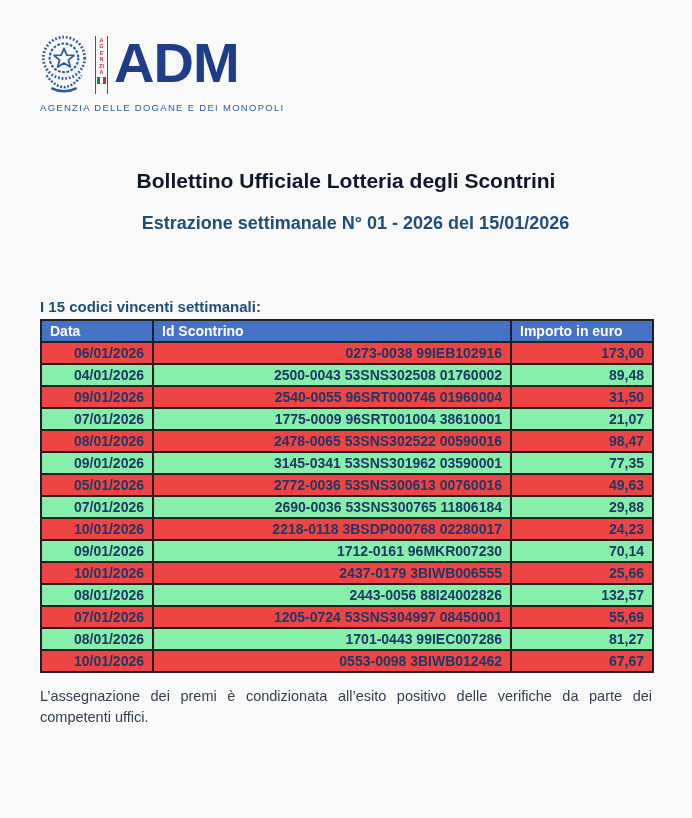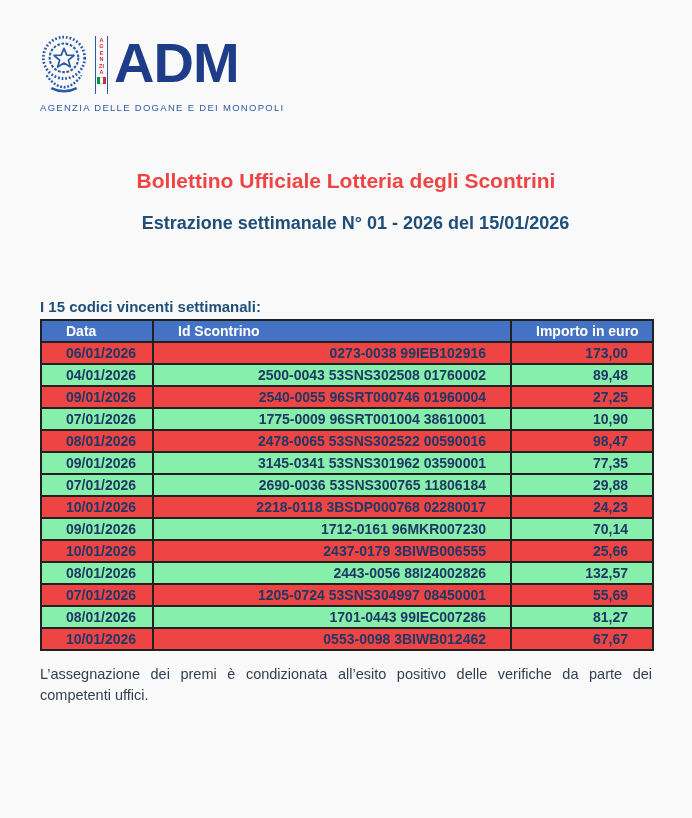--- a/index.html
+++ b/index.html
@@ -36,39 +36,39 @@
     font-size: 56px; line-height: 56px; font-weight: 800;
     color: #1E3C87; letter-spacing: -1px; margin-top: 1px;
   }
   .agency-line {
     margin-top: 6px; font-size: 9.5px; letter-spacing: 1.3px;
     color: #2E5AA5; font-weight: 500;
   }
   
   .page-title {
     margin-top: 56px; text-align: center;
-    font-size: 21px; font-weight: bold; color: #ef4444;
+    font-size: 21px; font-weight: bold; color: #0f172a;
   }
   .page-subtitle {
     margin-top: 20px; text-align: center;
     font-size: 18px; font-weight: bold; color: #1F4E79; padding-left: 19px;
   }
   
   .content { padding: 0 40px; }
   .section-heading {
     margin-top: 64px; font-size: 15px; font-weight: bold; color: #1F4E79;
   }
   table.codes {
     margin-top: 4px; width: 612px; border-collapse: collapse;
     table-layout: fixed;
   }
   table.codes th, table.codes td {
     border: 2px solid #212121; height: 16px;
     font-size: 14px; font-weight: bold; color: #1F3864;
-    padding: 2px 24px; white-space: nowrap; overflow: hidden;
+    padding: 2px 8px; white-space: nowrap; overflow: hidden;
   }
   table.codes th {
     background: #4472C4; color: #ffffff; text-align: left;
   }
   col.c-data { width: 112px; }
   col.c-id { width: 358px; }
   col.c-importo { width: 142px; }
   th.h-importo { text-align: right; }
   td.td-data { text-align: right; padding-right: 10px; }
   td.td-id { text-align: right; }
@@ -135,37 +135,42 @@
             <td class="td-importo">173,00</td>
           </tr>
           <tr class="plain">
             <td class="td-data">04/01/2026</td>
             <td class="td-id">2500-0043 53SNS302508 01760002</td>
             <td class="td-importo">89,48</td>
           </tr>
           <tr class="stripe">
             <td class="td-data">09/01/2026</td>
             <td class="td-id">2540-0055 96SRT000746 01960004</td>
-            <td class="td-importo">27,25</td>
+            <td class="td-importo">31,50</td>
           </tr>
           <tr class="plain">
             <td class="td-data">07/01/2026</td>
             <td class="td-id">1775-0009 96SRT001004 38610001</td>
-            <td class="td-importo">10,90</td>
+            <td class="td-importo">21,07</td>
           </tr>
           <tr class="stripe">
             <td class="td-data">08/01/2026</td>
             <td class="td-id">2478-0065 53SNS302522 00590016</td>
             <td class="td-importo">98,47</td>
           </tr>
           <tr class="plain">
             <td class="td-data">09/01/2026</td>
             <td class="td-id">3145-0341 53SNS301962 03590001</td>
             <td class="td-importo">77,35</td>
           </tr>
+          <tr class="stripe">
+            <td class="td-data">05/01/2026</td>
+            <td class="td-id">2772-0036 53SNS300613 00760016</td>
+            <td class="td-importo">49,63</td>
+          </tr>
           <tr class="plain">
             <td class="td-data">07/01/2026</td>
             <td class="td-id">2690-0036 53SNS300765 11806184</td>
             <td class="td-importo">29,88</td>
           </tr>
           <tr class="stripe">
             <td class="td-data">10/01/2026</td>
             <td class="td-id">2218-0118 3BSDP000768 02280017</td>
             <td class="td-importo">24,23</td>
           </tr>

